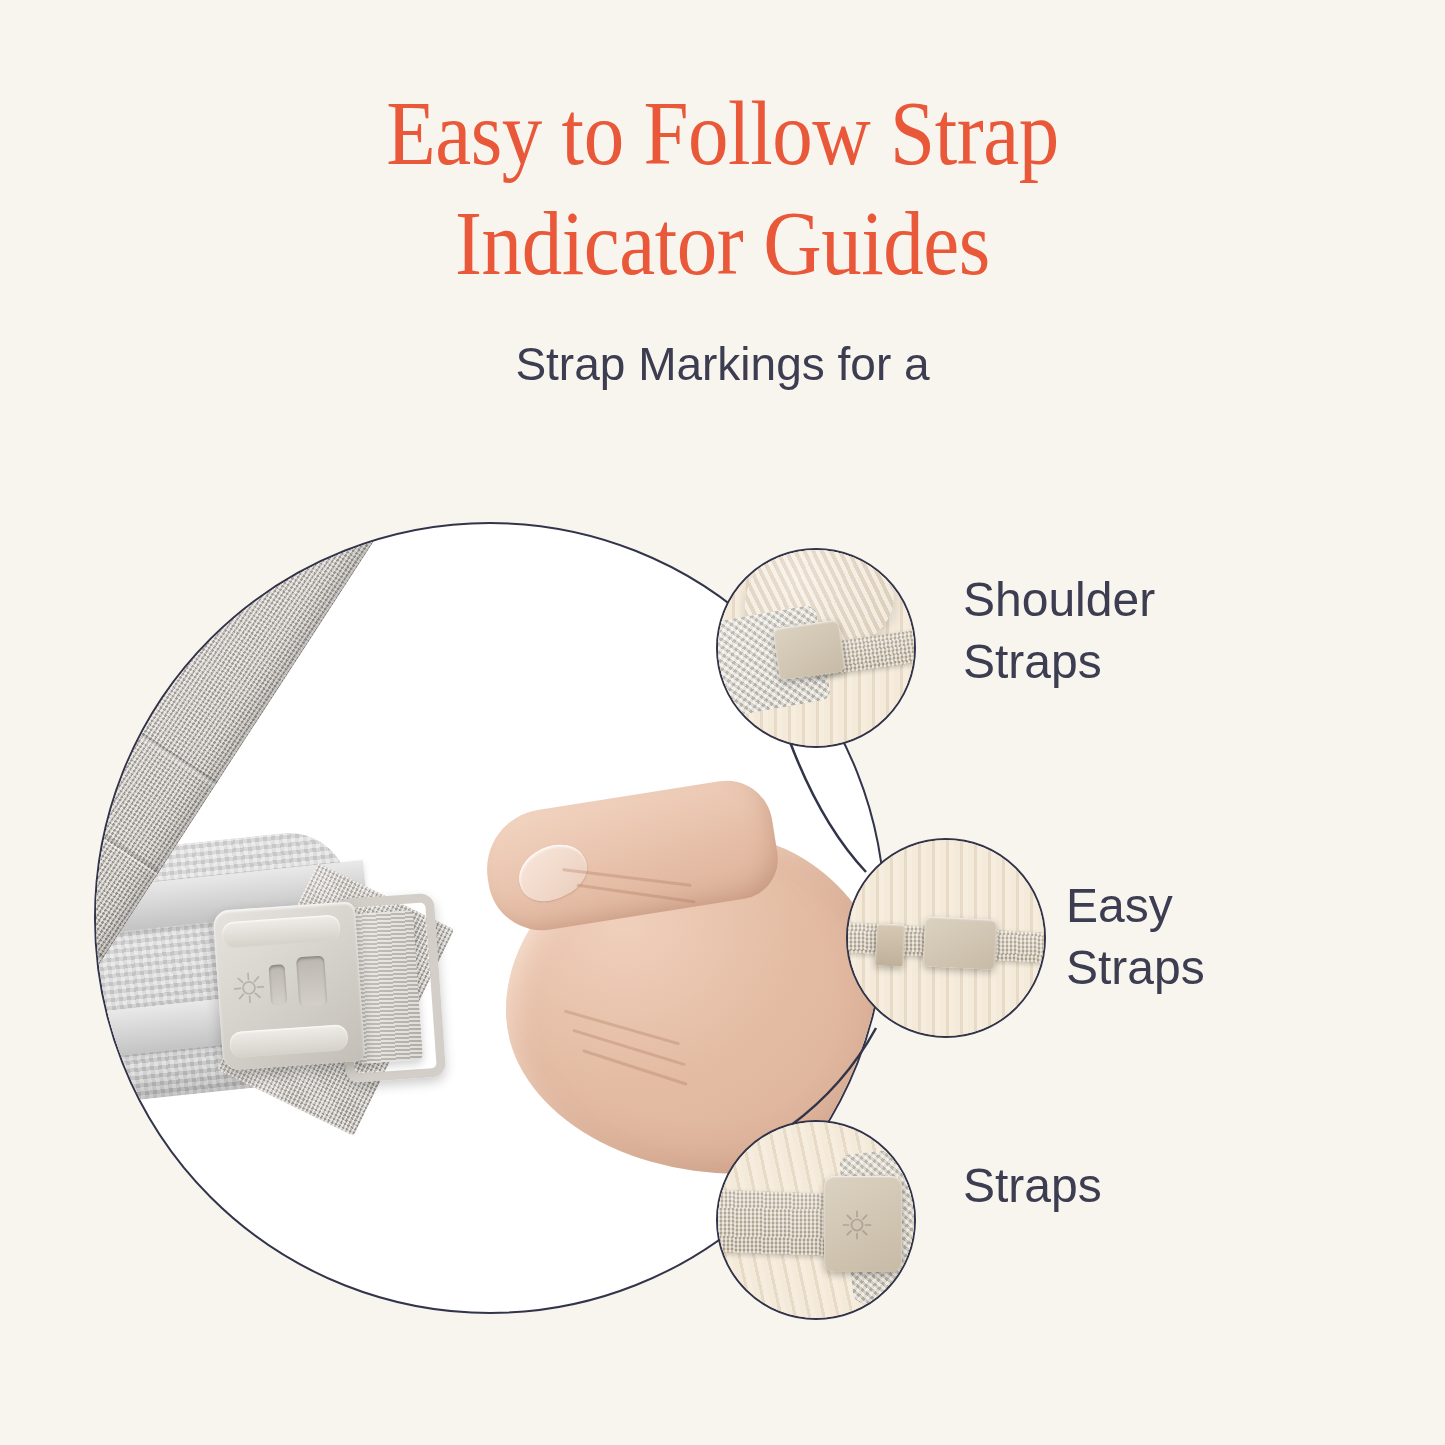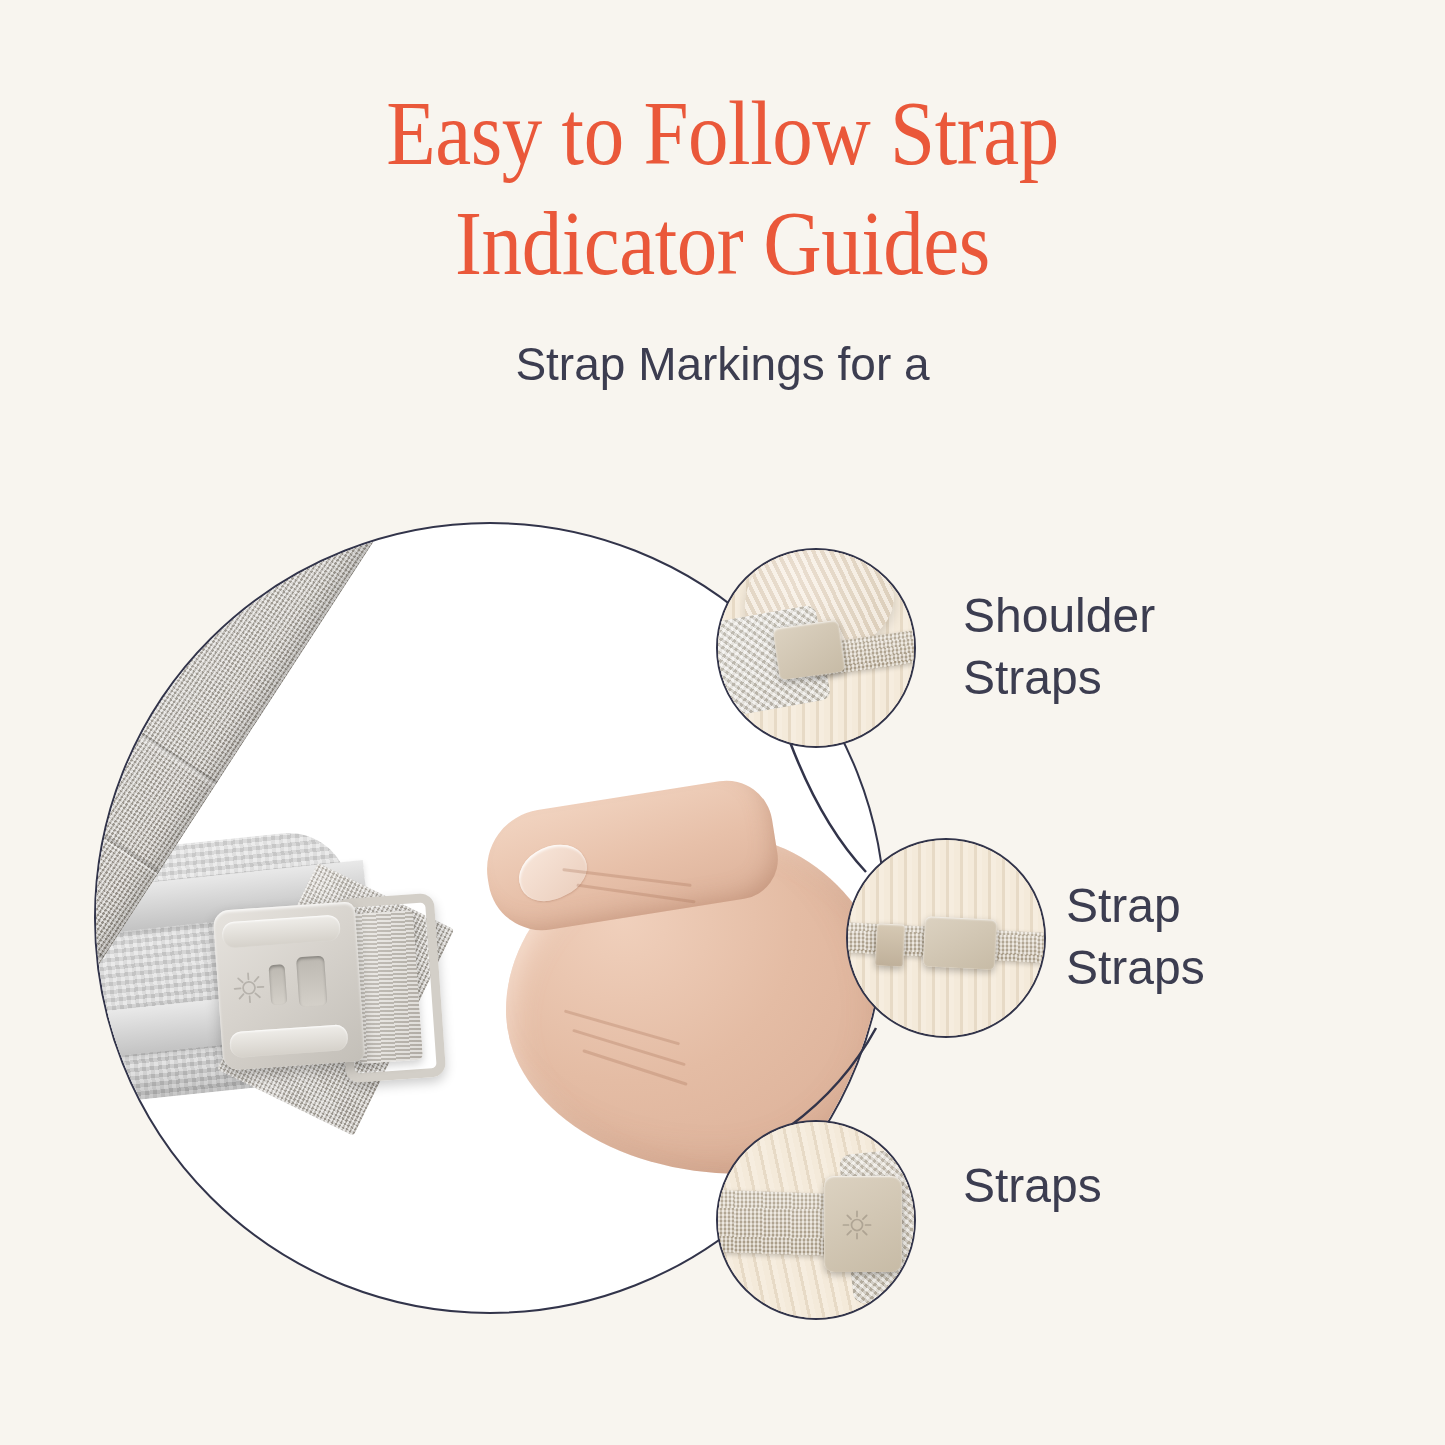--- a/index.html
+++ b/index.html
@@ -294,21 +294,21 @@
   
   .label {
     position:absolute;
     color:#3C3D50;
     font-size:48px;
     line-height:62px;
     font-weight:400;
     white-space:nowrap;
   }
   .label span { display:block; }
-  .lbl-shoulder { left:963px; top:585px; }
+  .lbl-shoulder { left:963px; top:569px; }
   .lbl-back     { left:1066px; top:875px; }
   .lbl-waist    { left:963px; top:1155px; }
 </style>
 </head>
 <body>
 
 <div id="stage">
 
   <h1 class="headline">
     <span class="l1">Easy to Follow Strap</span>
@@ -406,20 +406,20 @@
         <line x1="13" y1="27" x2="8.6" y2="31.4"></line>
       </g>
     </svg>
   </div>
 
   <div class="label lbl-shoulder">
     <span>Shoulder</span>
     <span>Straps</span>
   </div>
   <div class="label lbl-back">
-    <span>Strap</span>
+    <span>Easy</span>
     <span>Straps</span>
   </div>
   <div class="label lbl-waist">
     <span>Straps</span>
   </div>
 
 </div>
 
 </body></html>

